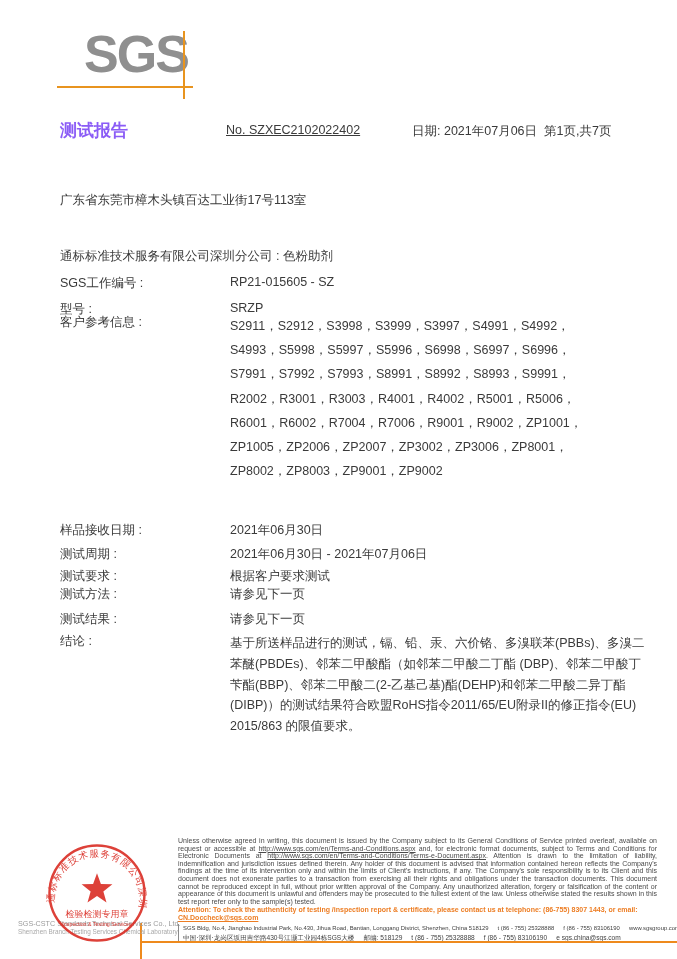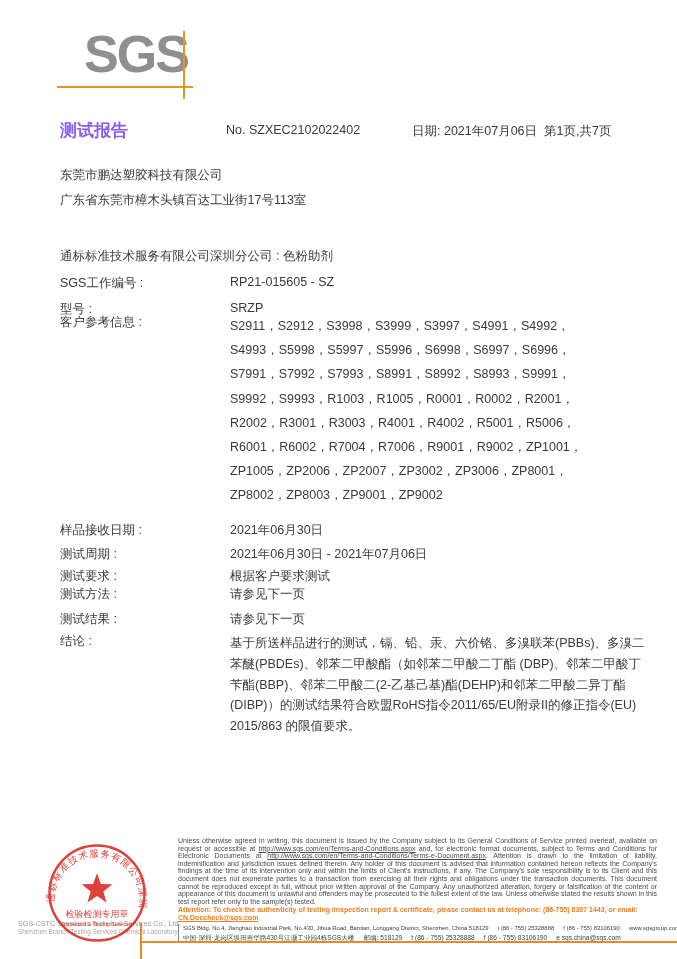--- a/index.html
+++ b/index.html
@@ -7,21 +7,21 @@
         font-family:"Liberation Sans","DejaVu Sans",sans-serif;color:#3a3a3a;}
 
   
   .logo-text{position:absolute;left:84px;top:28px;font-size:52px;font-weight:bold;
              color:#8f8f8f;letter-spacing:-2px;line-height:1;}
   .logo-hline{position:absolute;left:57px;top:86px;width:136px;height:2px;background:#e8941f;}
   .logo-vline{position:absolute;left:183px;top:31px;width:2px;height:68px;background:#e8941f;}
 
   
   .hdr-title{position:absolute;left:60px;top:119px;font-size:17px;font-weight:bold;color:#8b5cf6;}
-  .hdr-no{position:absolute;left:226px;top:123px;font-size:12.5px;}
+  .hdr-no{position:absolute;left:226px;top:123px;font-size:12.5px;text-decoration:underline;}
   .hdr-date{position:absolute;left:412px;top:123px;font-size:12.5px;}
   .hdr-page{position:absolute;left:544px;top:123px;font-size:12.5px;}
 
   .company{position:absolute;left:60px;top:167px;font-size:12.5px;}
   .company-addr{position:absolute;left:60px;top:192px;font-size:12.5px;}
   .intro{position:absolute;left:60px;top:248px;font-size:12.5px;}
 
   
   .f-label{position:absolute;left:60px;font-size:12.5px;white-space:nowrap;}
   .f-value{position:absolute;left:230px;font-size:12.5px;}
@@ -56,37 +56,35 @@
     <div class="logo-text">SGS</div>
     <div class="logo-hline"></div>
     <div class="logo-vline"></div>
   </div>
 
   <div class="hdr-title">测试报告</div>
   <div class="hdr-no">No. SZXEC2102022402</div>
   <div class="hdr-date">日期: 2021年07月06日</div>
   <div class="hdr-page">第1页,共7页</div>
 
-  <div class="company">东莞市鹏达塑胶科技有限公司</div>
   <div class="company-addr">广东省东莞市樟木头镇百达工业街17号113室</div>
 
   <div class="intro">通标标准技术服务有限公司深圳分公司 : 色粉助剂</div>
 
   <div class="f-label" style="top:275px">SGS工作编号 :</div>
   <div class="f-value" style="top:275px">RP21-015605 - SZ</div>
 
   <div class="f-label" style="top:301px">型号 :</div>
   <div class="f-value" style="top:301px">SRZP</div>
 
   <div class="f-label" style="top:314px">客户参考信息 :</div>
   <div class="f-value ref-lines" style="top:314px">
     <div>S2911，S2912，S3998，S3999，S3997，S4991，S4992，</div>
     <div>S4993，S5998，S5997，S5996，S6998，S6997，S6996，</div>
     <div>S7991，S7992，S7993，S8991，S8992，S8993，S9991，</div>
-    <div>S9992，S9993，R1003，R1005，R0001，R0002，R2001，</div>
     <div>R2002，R3001，R3003，R4001，R4002，R5001，R5006，</div>
     <div>R6001，R6002，R7004，R7006，R9001，R9002，ZP1001，</div>
     <div>ZP1005，ZP2006，ZP2007，ZP3002，ZP3006，ZP8001，</div>
     <div>ZP8002，ZP8003，ZP9001，ZP9002</div>
   </div>
 
   <div class="f-label" style="top:522px">样品接收日期 :</div>
   <div class="f-value" style="top:522px">2021年06月30日</div>
 
   <div class="f-label" style="top:546px">测试周期 :</div>

